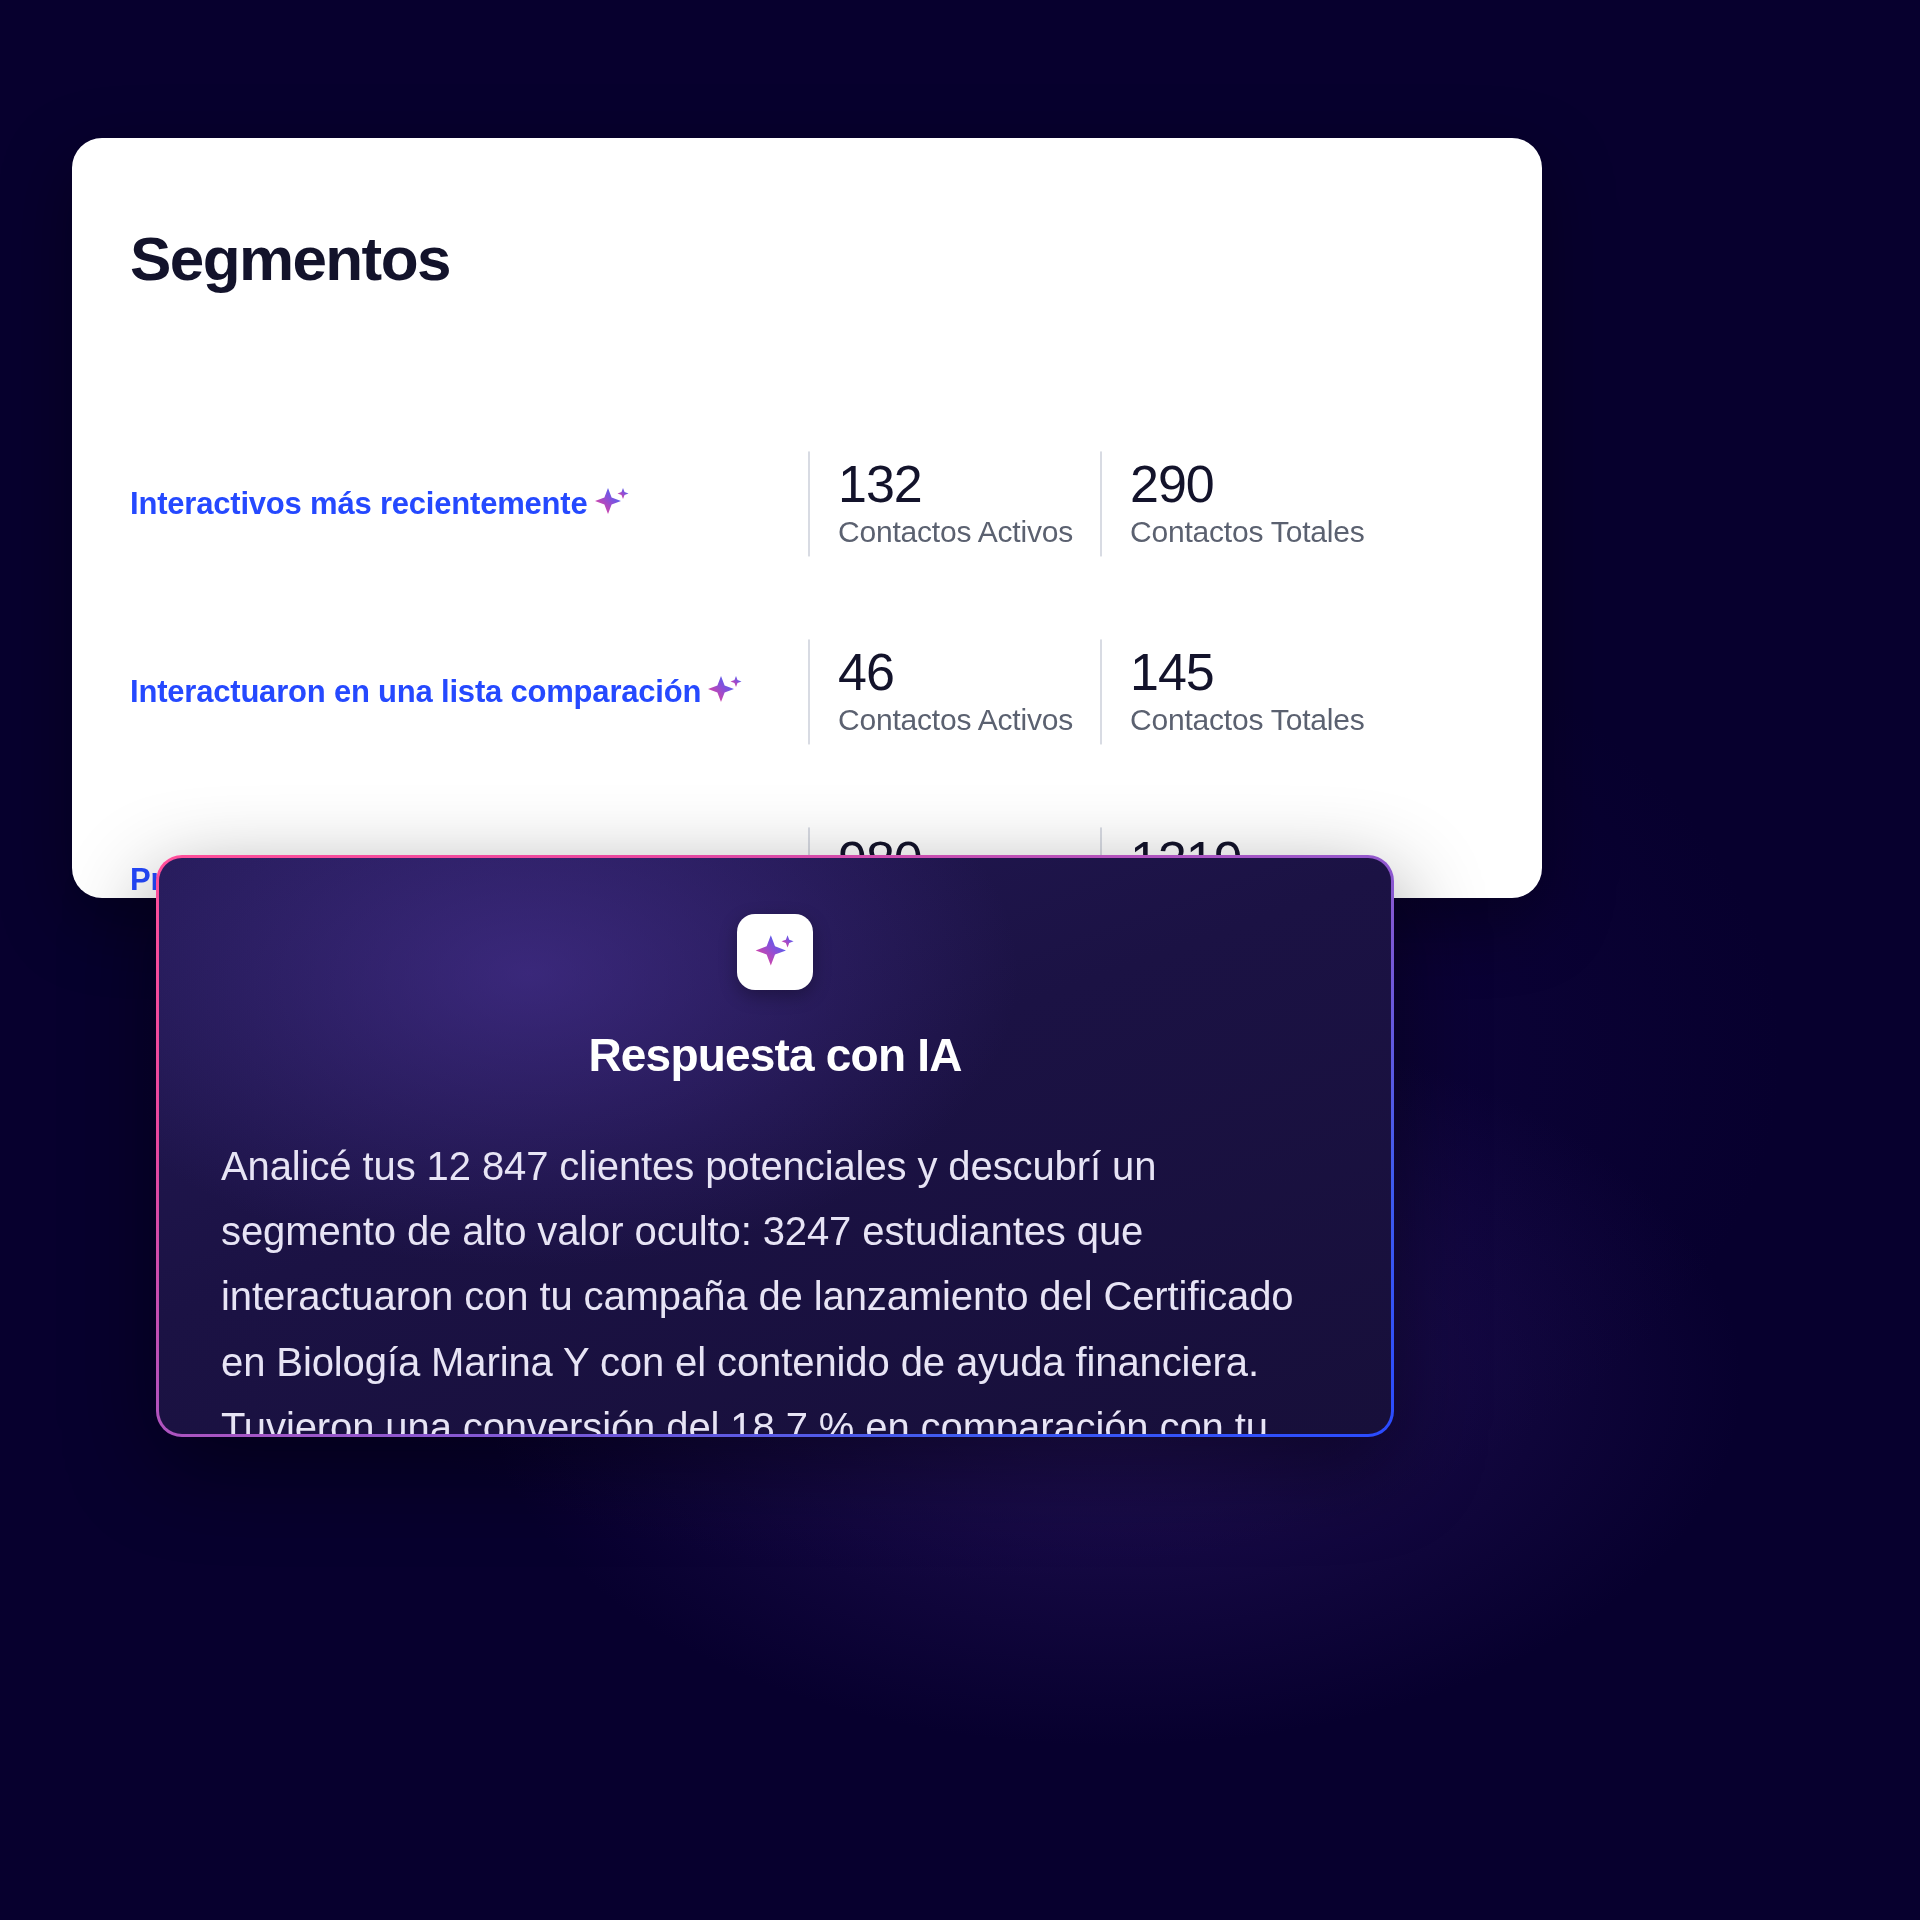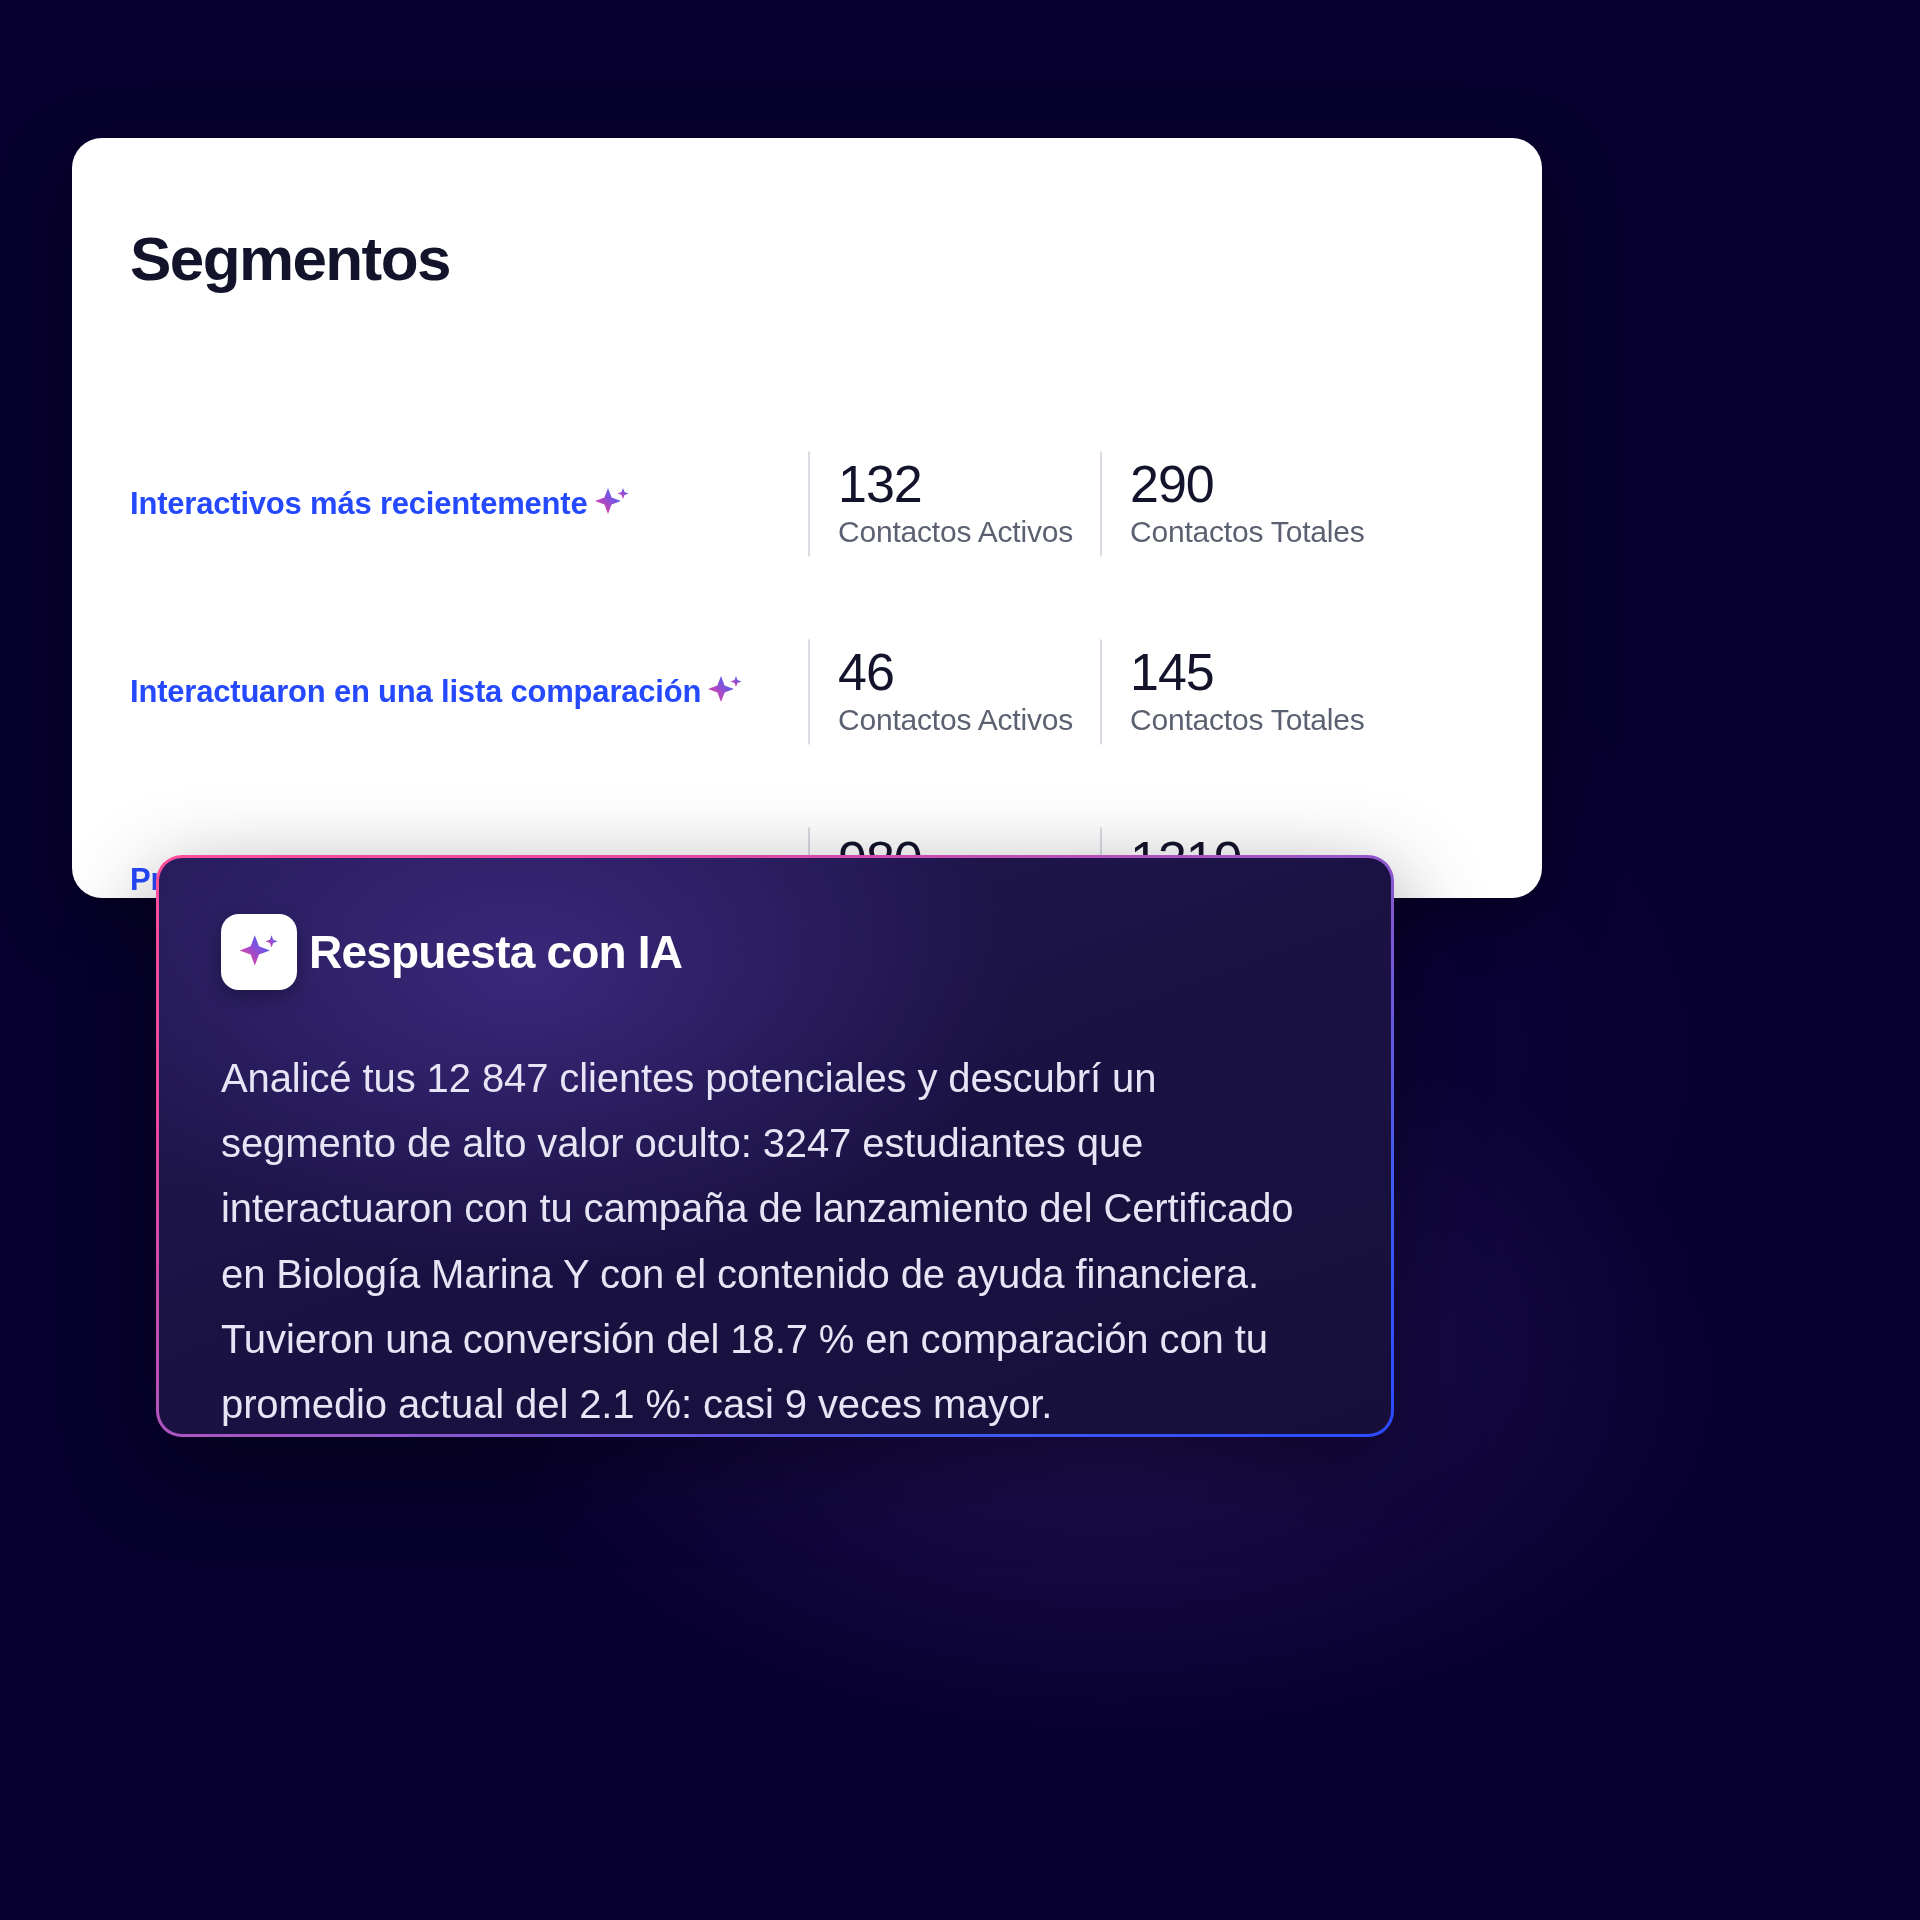--- a/index.html
+++ b/index.html
@@ -143,21 +143,22 @@
       linear-gradient(160deg, #241a57 0%, #1b1244 45%, #170f3a 100%);
     box-sizing: border-box;
     padding: 56px 62px 0 62px;
     position: relative;
     overflow: hidden;
   }
 
   .ai-head {
     display: flex;
     align-items: center;
-    gap: 12px;
+    gap: 42px;
+    flex-direction: column;
   }
 
   .ai-badge {
     width: 76px;
     height: 76px;
     border-radius: 18px;
     background: #ffffff;
     display: flex;
     align-items: center;
     justify-content: center;

